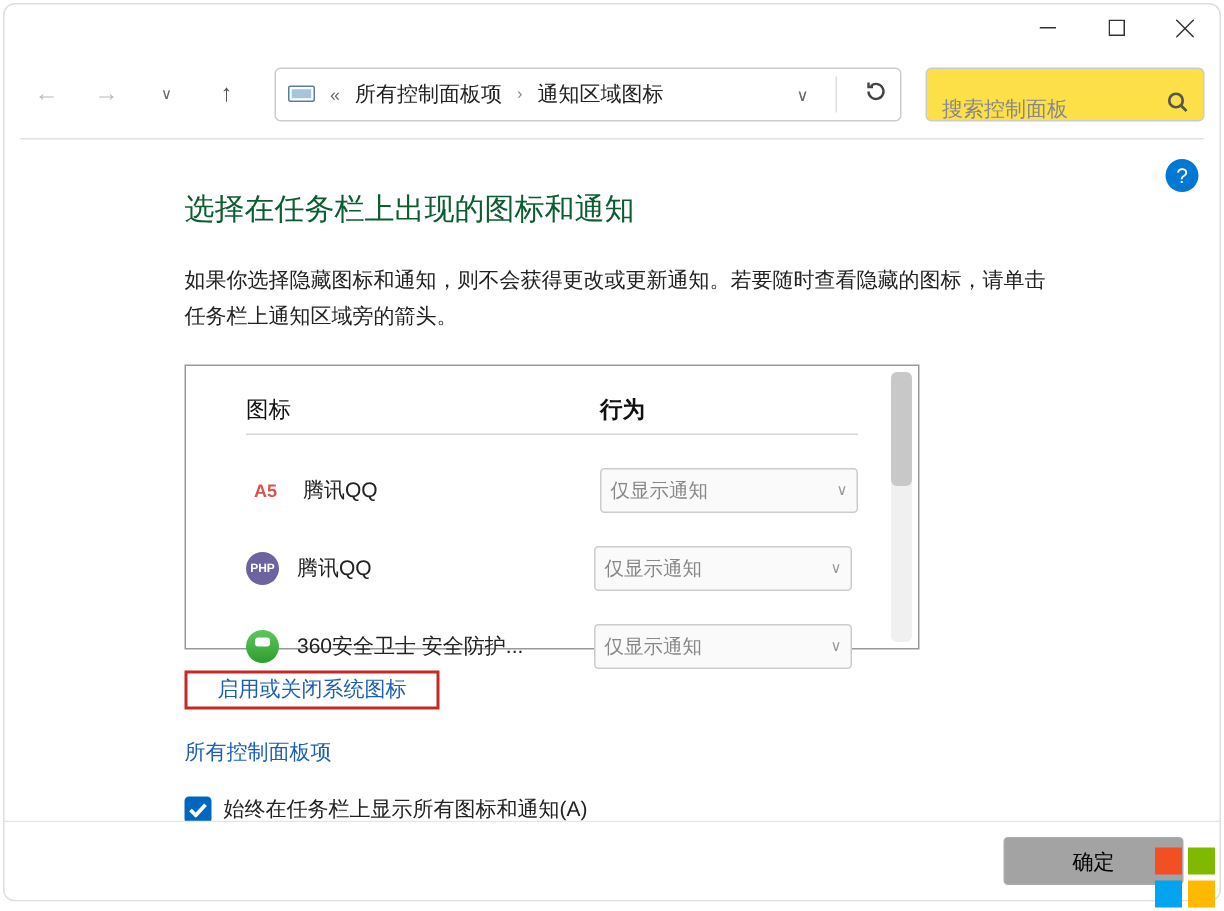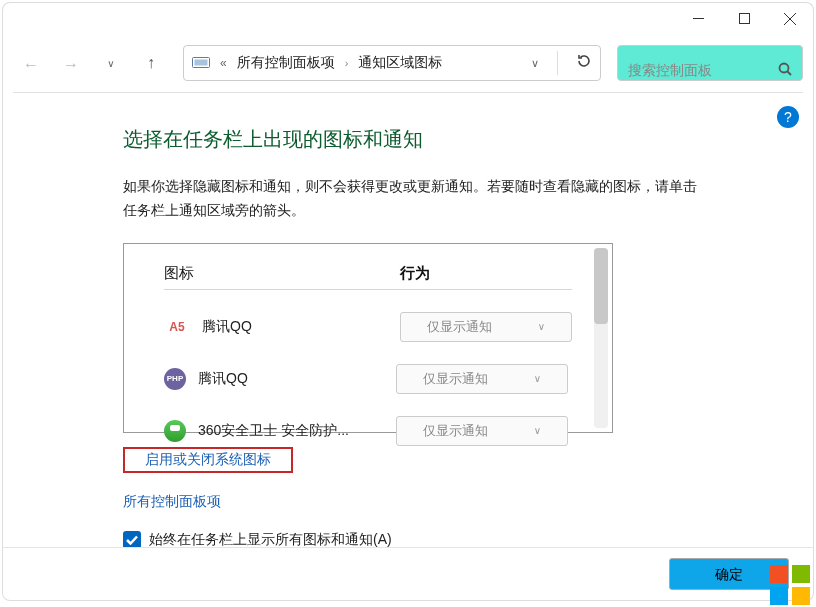--- a/index.html
+++ b/index.html
@@ -23,21 +23,21 @@
     .addr-icon { width:18px; height:18px; display:flex; align-items:center; justify-content:center; }
     .addr-icon svg { width:18px; height:14px; }
     .double-chev { color:#666; font-size:12px; }
     .breadcrumb { display:flex; align-items:center; gap:10px; font-size:14px; color:#222; }
     .bc-sep { color:#888; font-size:11px; }
     .addr-right { margin-left:auto; display:flex; align-items:center; gap:18px; }
     .addr-right .av { color:#666; font-size:11px; }
     .divider { width:1px; height:24px; background:#ddd; }
     .refresh-icon svg { width:16px; height:16px; stroke:#444; fill:none; stroke-width:1.6; }
 
-    .searchbox { width:186px; height:36px; border:1px solid #ccc; border-radius:4px; display:flex; align-items:flex-start; padding:16px 10px; margin-left:12px; background:#5eead4; }
+    .searchbox { width:186px; height:36px; border:1px solid #ccc; border-radius:4px; display:flex; align-items:flex-end; padding:0 10px; margin-left:12px; background:#fde047; }
     .searchbox input { border:none; outline:none; font-size:14px; width:100%; color:#333; background:transparent; }
     .searchbox input::placeholder { color:#888; }
     .searchbox .mag { color:#666; }
     .searchbox .mag svg { width:14px; height:14px; stroke:#555; fill:none; stroke-width:1.8; }
 
     
     .content { position:relative; padding:6px 20px 0 120px; border-left:1px solid #ddd; border-right:1px solid #ddd; margin:0 2px; }
     .top-sep { position:absolute; left:10px; right:10px; top:0; height:1px; background:#e1e1e1; }
     .help-badge { position:absolute; right:14px; top:14px; width:22px; height:22px; border-radius:50%; background:#0078d4; color:#fff; font-size:14px; display:flex; align-items:center; justify-content:center; }
     .page-title { color:#0b5c2e; font-size:20px; margin-top:28px; }
@@ -46,21 +46,21 @@
     .listbox { margin-top:20px; border:1px solid #999; height:190px; width:490px; position:relative; background:#fff; }
     .listinner { padding:20px 40px 0 40px; }
     .headers { display:flex; font-size:15px; color:#111; }
     .col-icon { width:236px; }
     .col-behave { flex:1;font-weight:bold; }
     .hr { height:1px; background:#d6d6d6; margin-top:6px; }
 
     .row { display:flex; align-items:center; margin-top:22px; }
     .row .ic { width:26px; height:22px; display:flex; align-items:center; justify-content:center; margin-right:12px; }
     .row .label { width:198px; font-size:14px; color:#222; white-space:nowrap; overflow:hidden; text-overflow:ellipsis; }
-    .row .combo { width:172px; height:30px; border:1px solid #ccc; border-radius:3px; display:flex; align-items:center; padding:0 26px; color:#888; font-size:13px; background:#fafafa; }
+    .row .combo { width:172px; height:30px; border:1px solid #ccc; border-radius:3px; display:flex; align-items:center; padding:0 6px; color:#888; font-size:13px; background:#fafafa; }
     .row .combo .cv { flex:1; }
     .row .combo .carrow { font-size:10px; color:#999; }
 
     .ic.a5 { color:#d9534f; font-weight:bold; font-size:12px; }
     .ic.php { width:22px; height:22px; border-radius:50%; background:#6c63a0; color:#fff; font-size:8px; font-weight:bold; }
     .ic.safe { width:22px; height:22px; border-radius:50%; background:linear-gradient(#5cc85c,#2e9e2e); position:relative; }
     .ic.safe::after { content:""; position:absolute; width:10px; height:6px; background:#fff; top:5px; left:6px; border-radius:2px; }
 
     .scrollbar-track { position:absolute; right:4px; top:4px; bottom:4px; width:14px; background:#f0f0f0; border-radius:4px; }
     .scrollbar-thumb { position:absolute; right:4px; top:4px; width:14px; height:76px; background:#c8c8c8; border-radius:4px; }
@@ -68,21 +68,21 @@
     .link-highlight { display:inline-block; border:2px solid #c62828; padding:2px 20px; margin-top:14px; color:#1a5fb4; font-size:14px; }
     .link-plain { color:#1a5fb4; font-size:14px; margin-top:20px; }
 
     .check-row { display:flex; align-items:center; gap:8px; margin-top:20px; }
     .checkbox { width:18px; height:18px; background:#0067c0; border-radius:3px; display:flex; align-items:center; justify-content:center; }
     .checkbox svg { width:12px; height:10px; stroke:#fff; stroke-width:2.5; fill:none; }
     .check-label { font-size:14px; color:#222; }
 
     
     .footer { position:absolute; bottom:6px; left:2px; right:2px; height:54px; border:1px solid #ddd; border-top-color:#e5e5e5; border-radius:0 0 8px 8px; display:flex; align-items:center; justify-content:flex-end; padding-right:24px; background:#fff; }
-    .okbtn { width:120px; height:32px; border:1px solid #aaa; background:#0ea5e9; border-radius:3px; font-size:14px; text-align:center; line-height:30px; cursor:pointer; }
+    .okbtn { width:120px; height:32px; border:1px solid #aaa; background:#a3a3a3; border-radius:3px; font-size:14px; text-align:center; line-height:30px; cursor:pointer; }
 
     
     .watermark { position:absolute; right:6px; bottom:2px; display:flex; align-items:center; gap:8px; z-index:5; }
     .wm-logo { width:40px; height:40px; position:relative; }
     .wm-logo .pane { position:absolute; width:18px; height:18px; }
     .wm-logo .p1 { background:#f25022; top:0; left:0; }
     .wm-logo .p2 { background:#7fba00; top:0; right:0; }
     .wm-logo .p3 { background:#00a4ef; bottom:0; left:0; }
     .wm-logo .p4 { background:#ffb900; bottom:0; right:0; }
     .wm-text .t1 { font-size:17px; color:#2b6cb0; }

